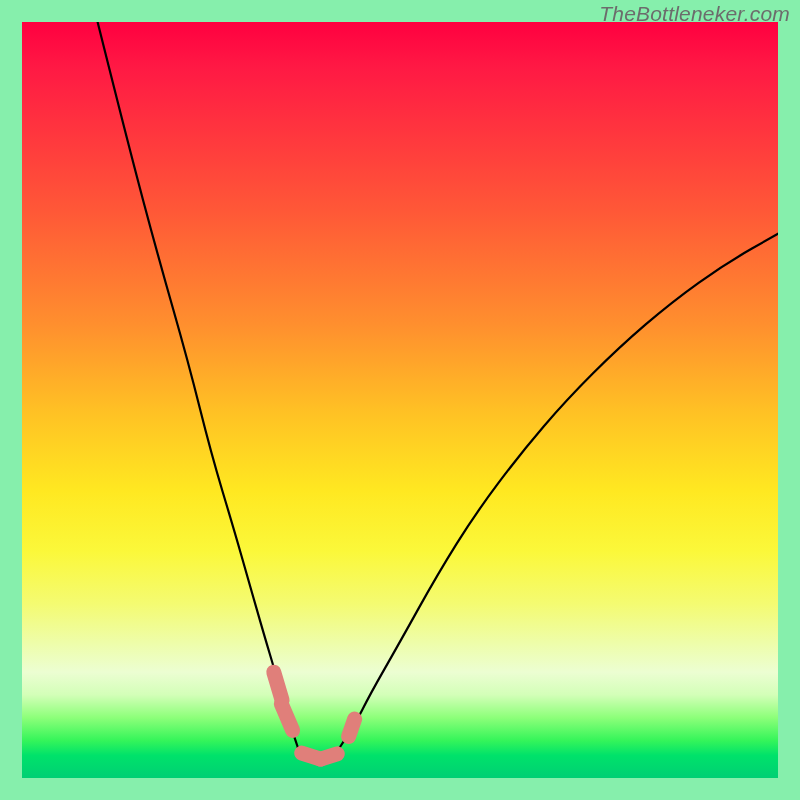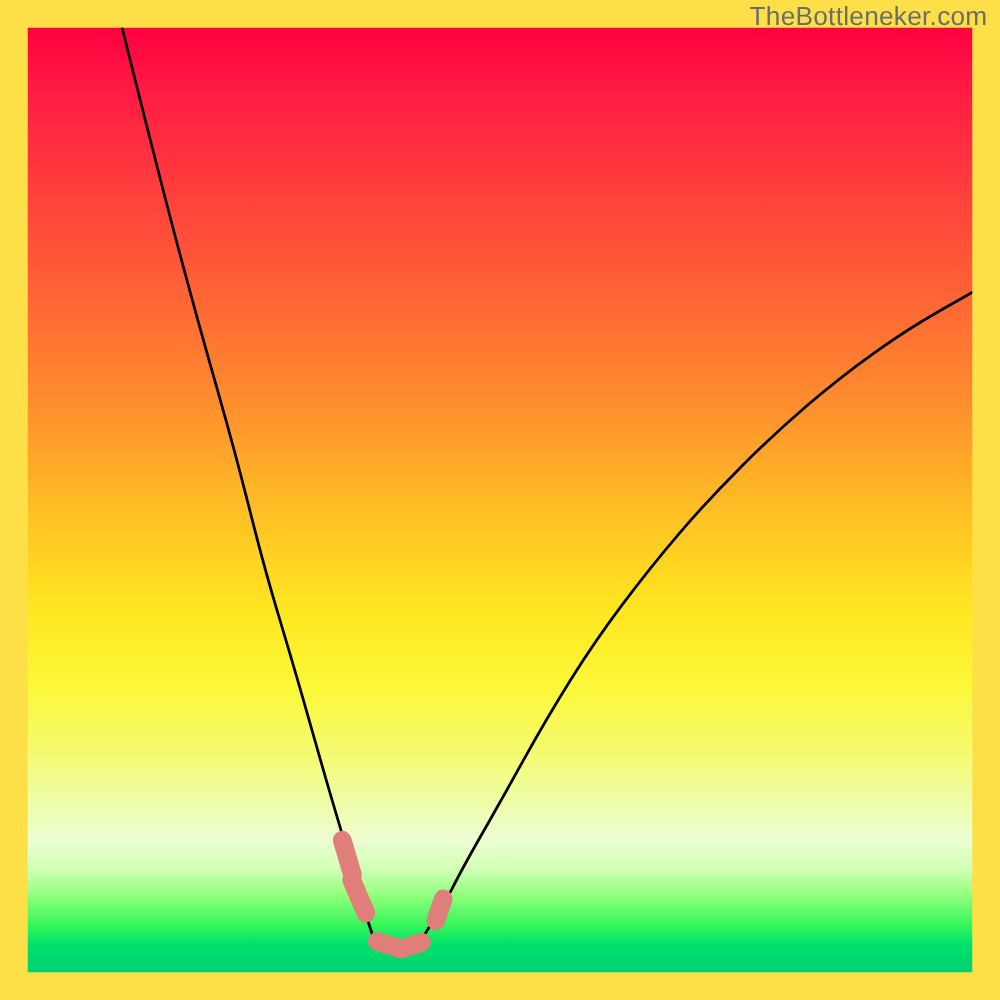--- a/index.html
+++ b/index.html
@@ -10,21 +10,22 @@
     background: #000;
     overflow: hidden;
     font-family: Arial, Helvetica, sans-serif;
   }
   .frame {
     position: absolute;
     left: 0;
     top: 0;
     width: 800px;
     height: 800px;
-    background: #fde047;
+    background: #86efac;
+    font-style: italic;
   }
   .plot-area {
     position: absolute;
     left: 22px;
     top: 22px;
     width: 756px;
     height: 756px;
     overflow: hidden;
   }
   .gradient {

